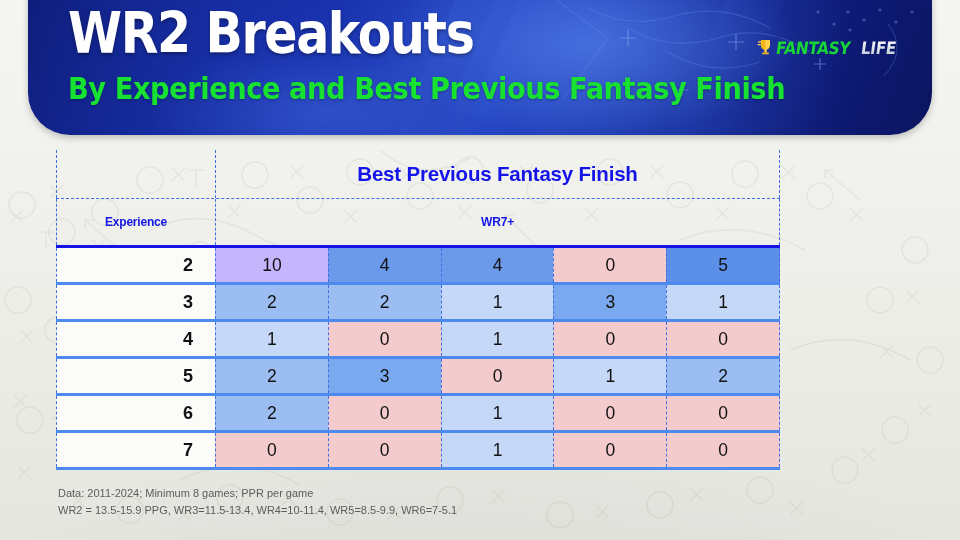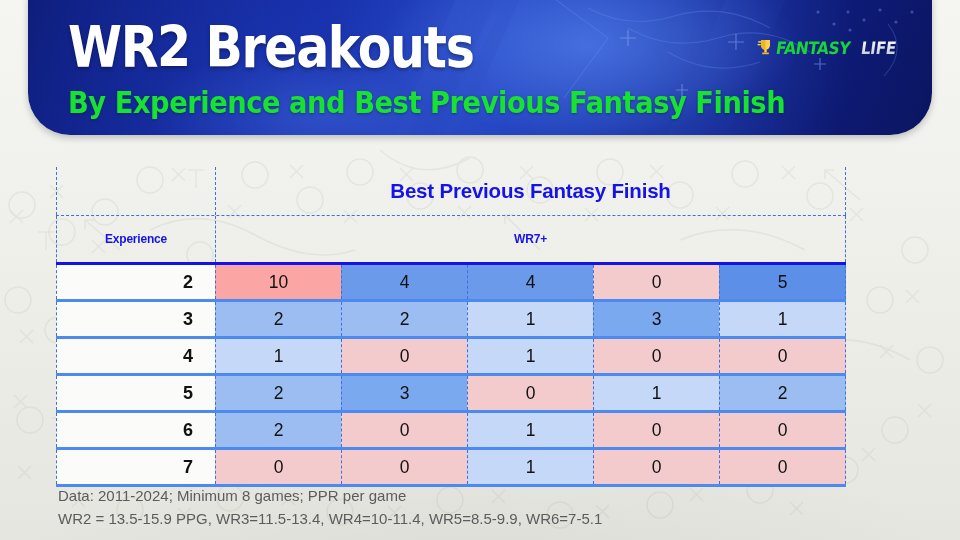--- a/index.html
+++ b/index.html
@@ -51,21 +51,21 @@
       radial-gradient(circle at 62% 30%, rgba(60,110,225,0.55) 0%, rgba(30,60,180,0.0) 46%),
       radial-gradient(circle at 30% 85%, rgba(40,80,210,0.40) 0%, rgba(20,40,150,0.0) 52%),
       linear-gradient(110deg, #0d1b78 0%, #12249b 28%, #1a32b4 52%, #101f86 78%, #0b1560 100%);
     box-shadow: 0 3px 7px rgba(0,0,0,0.22);
   }
   #banner-art { position: absolute; inset: 0; }
 
   #banner-text {
     position: absolute;
     left: 40px;
-    top: 24px;
+    top: 10px;
     z-index: 2;
   }
   #slide-title {
     font-family: "DejaVu Sans", sans-serif;
     font-size: 57px;
     font-weight: 700;
     line-height: 1.02;
     color: #ffffff;
     letter-spacing: -1.6px;
     transform: scaleX(0.86);
@@ -114,22 +114,22 @@
     -webkit-background-clip: text;
     background-clip: text;
     -webkit-text-fill-color: transparent;
     margin-left: 1px;
   }
 
   
   #table-area {
     position: absolute;
     left: 56px;
-    top: 167px;
-    width: 790px;
+    top: 150px;
+    width: 724px;
     z-index: 4;
   }
 
   #supertitle-row {
     display: flex;
     height: 48px;
   }
   #supertitle-spacer {
     width: 159px;
     flex: none;
@@ -204,21 +204,21 @@
     border-left: 1px dashed #3f6fe0;
   }
   .cell-v:last-child { border-right: 1px dashed #3f6fe0; }
 
   
   #footnote {
     position: absolute;
     left: 58px;
     top: 485px;
     z-index: 4;
-    font-size: 15px;
+    font-size: 11px;
     line-height: 1.52;
     color: #5c5c5c;
   }
   .foot-line { display: block; white-space: nowrap; }
 </style>
 </head>
 <body>
 
 <svg id="bg-pattern" viewBox="0 0 960 540" preserveAspectRatio="none">
   <g stroke="#d8d8d2" stroke-width="1.6" fill="none" opacity="0.75">
@@ -393,21 +393,21 @@
   </div>
 
   <div id="header-row">
     <div class="hdr-cell col-exp">Experience</div>
     <div class="hdr-cell col-v">WR7+</div>
   </div>
 
   <div id="table-body">
       <div class="data-row">
         <div class="cell-exp">2</div>
-        <div class="cell-v" style="background: #fca5a5;">10</div>
+        <div class="cell-v" style="background: #c4b5fd;">10</div>
         <div class="cell-v" style="background: rgb(107, 154, 234);">4</div>
         <div class="cell-v" style="background: rgb(107, 154, 234);">4</div>
         <div class="cell-v" style="background: rgb(244, 203, 205);">0</div>
         <div class="cell-v" style="background: rgb(91, 143, 232);">5</div>
       </div>
       <div class="data-row">
         <div class="cell-exp">3</div>
         <div class="cell-v" style="background: rgb(156, 189, 242);">2</div>
         <div class="cell-v" style="background: rgb(156, 189, 242);">2</div>
         <div class="cell-v" style="background: rgb(198, 216, 247);">1</div>

